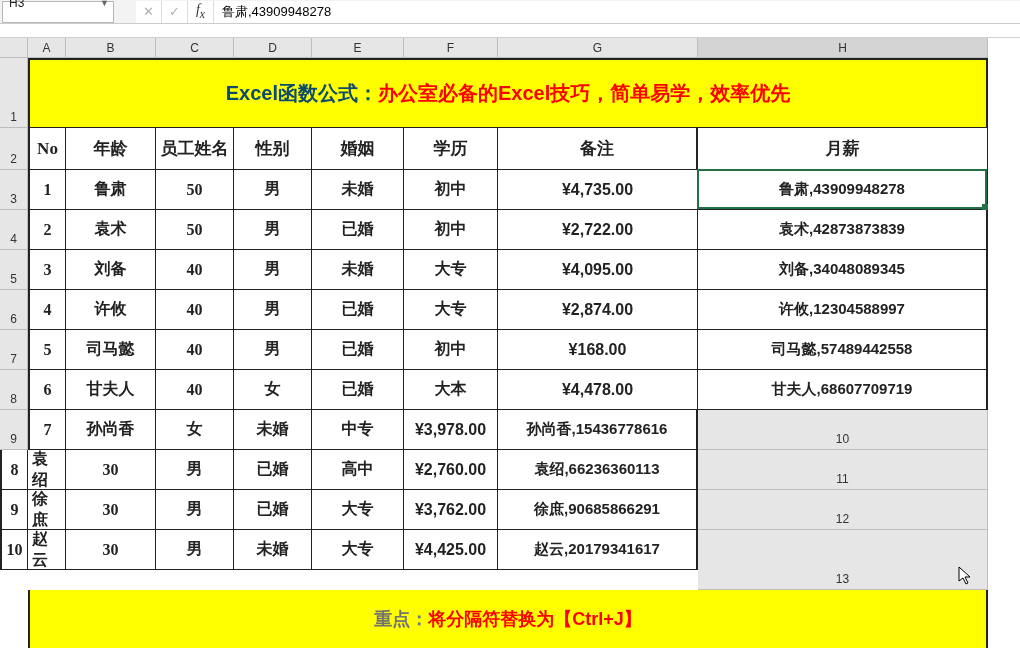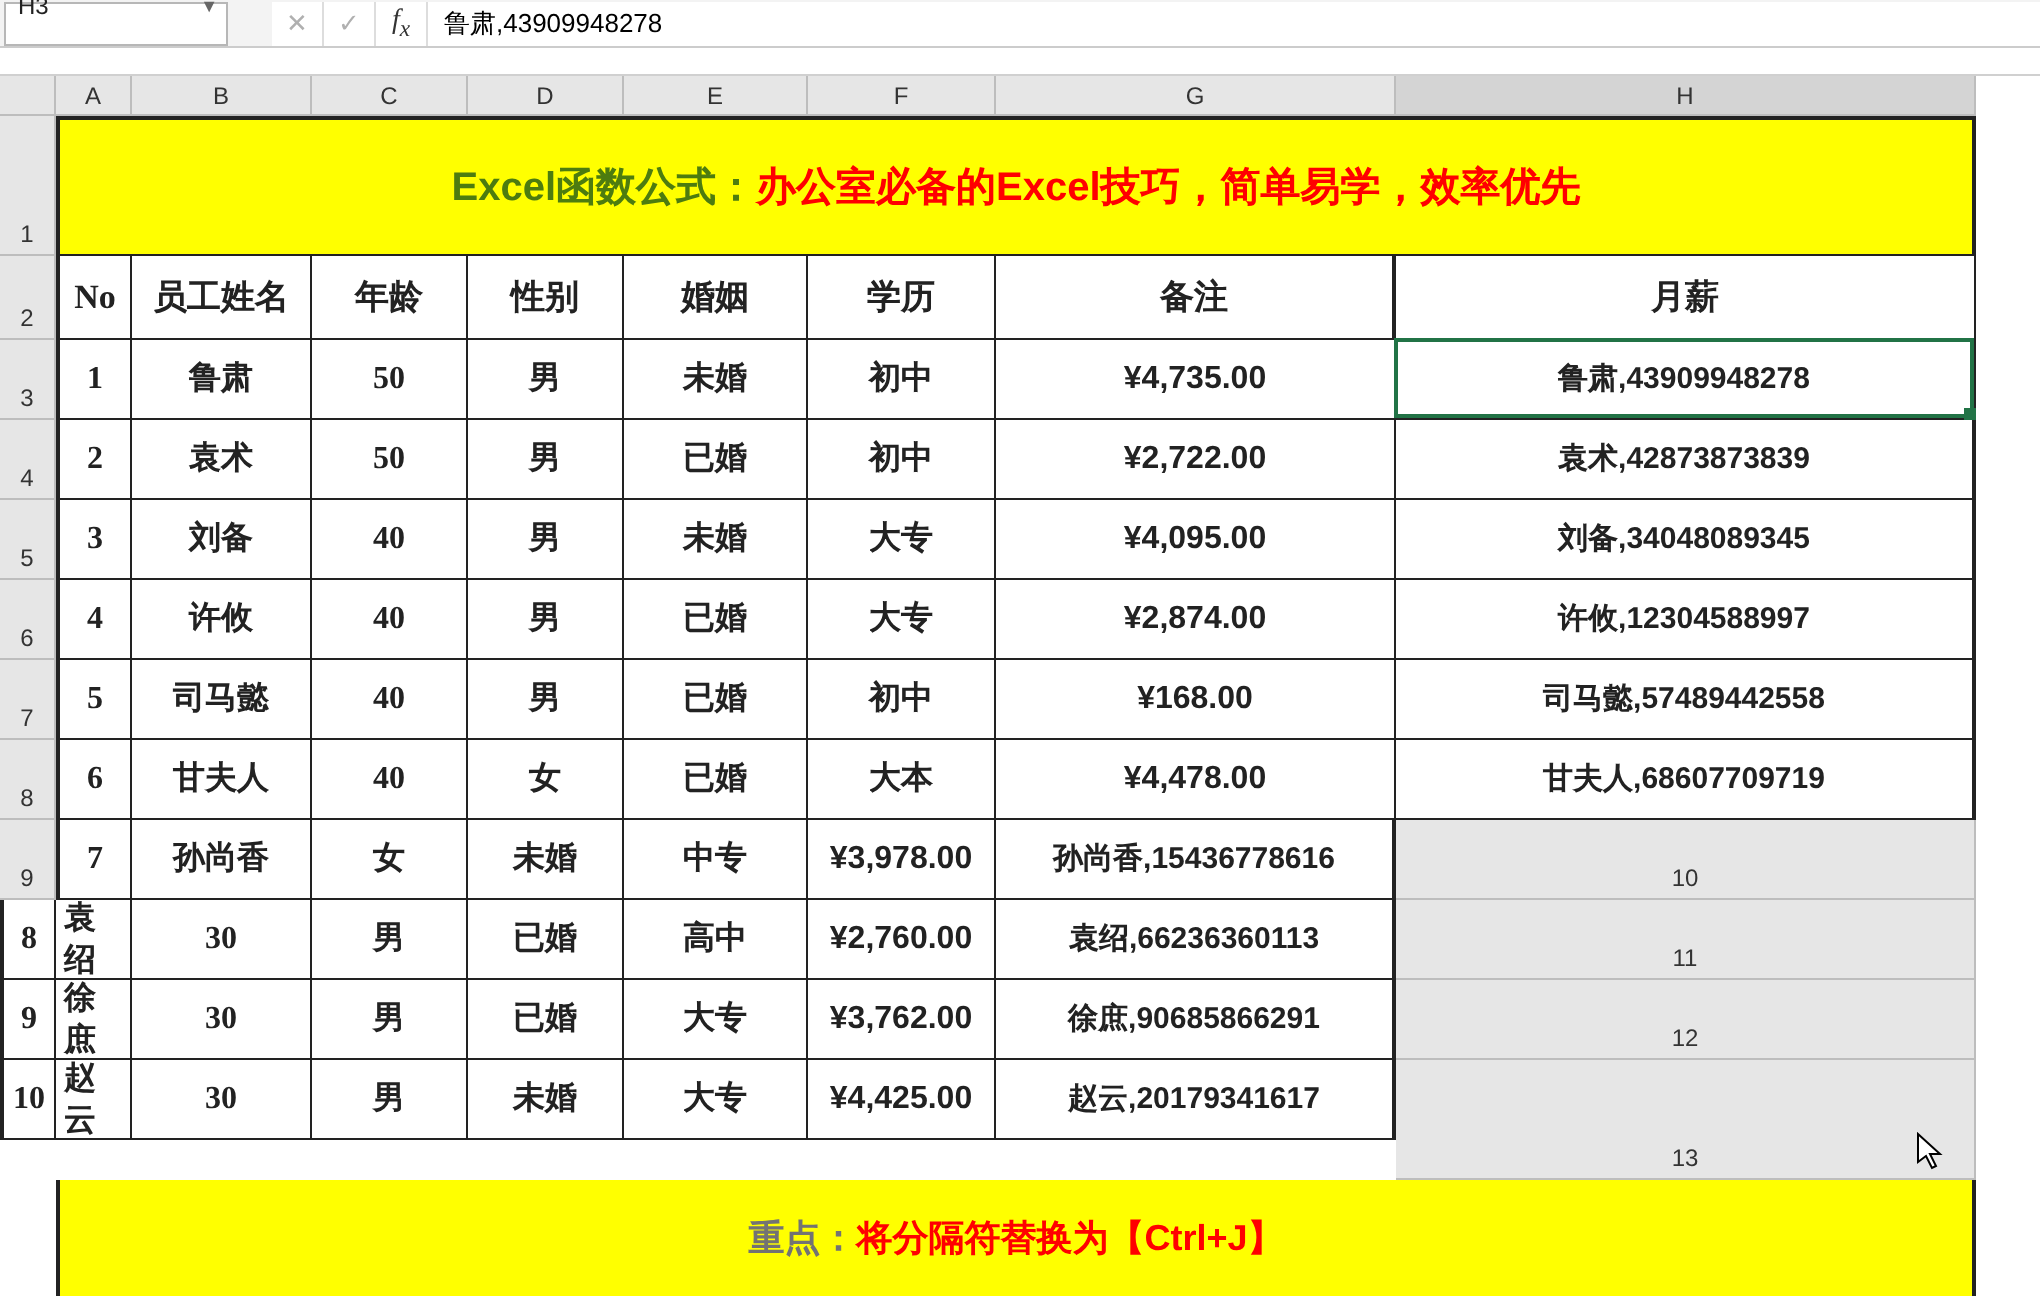--- a/index.html
+++ b/index.html
@@ -122,21 +122,21 @@
 .cell.right-edge { border-right: 2px solid #222; }
 
 .title-row {
   grid-column: 2 / 10;
   background: #ffff00;
   height: 70px;
   font-size: 20px;
   border-top: 2px solid #222;
   font-family: "Microsoft YaHei", sans-serif;
 }
-.title-black { color: #4d7c0f; font-weight: bold; }
+.title-black { color: #0c4a6e; font-weight: bold; }
 .title-red { color: #ff0000; font-weight: bold; }
 
 .header-cell {
   height: 42px;
   font-size: 17px;
 }
 .data-cell {
   height: 40px;
   font-size: 16px;
 }
@@ -216,22 +216,22 @@
   <div class="col-hdr selected">H</div>
 
   <div class="row-hdr" style="height:70px">1</div>
   <div class="cell title-row left-edge right-edge">
     <span class="title-black">Excel函数公式：</span>
     <span class="title-red">办公室必备的Excel技巧，简单易学，效率优先</span>
   </div>
 
   <div class="row-hdr" style="height:42px">2</div>
   <div class="cell header-cell left-edge">No</div>
+  <div class="cell header-cell">年龄</div>
   <div class="cell header-cell">员工姓名</div>
-  <div class="cell header-cell">年龄</div>
   <div class="cell header-cell">性别</div>
   <div class="cell header-cell">婚姻</div>
   <div class="cell header-cell">学历</div>
   <div class="cell header-cell right-edge">备注</div>
   <div class="cell header-cell">月薪</div>
 
   <div class="row-hdr" style="height: 40px;">3</div>
     <div class="cell data-cell left-edge">1</div>
     <div class="cell data-cell">鲁肃</div>
     <div class="cell data-cell">50</div>

